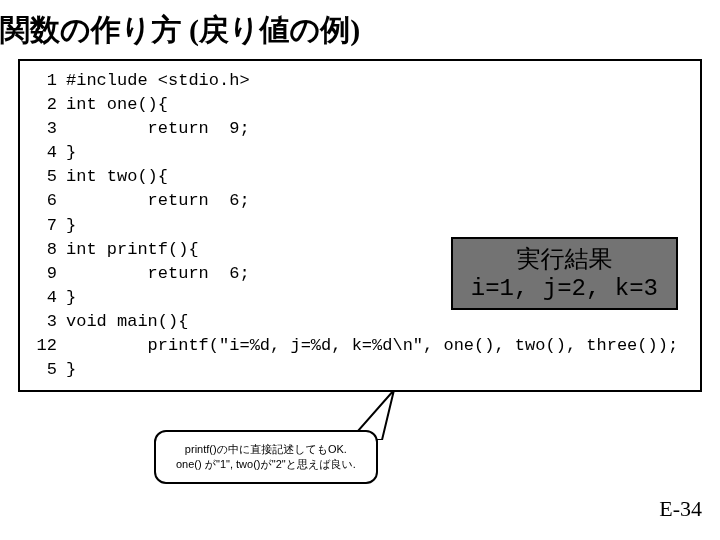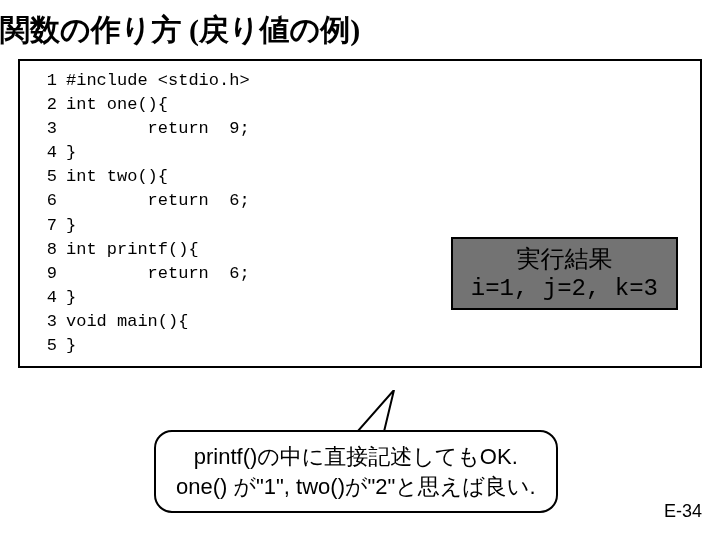--- a/index.html
+++ b/index.html
@@ -57,45 +57,45 @@
   .result-text {
     font-family: Liberation Mono, monospace;
     font-size: 24px;
     white-space: pre;
   }
   .callout {
     position: absolute;
     left: 154px;
     top: 430px;
     border: 2px solid #000;
-    border-radius: 18px;
+    border-radius: 12px;
     padding: 10px 20px;
     background: #fff;
-    font-size: 22px;
+    font-size: 11px;
     text-align: center;
     line-height: 1.35;
   }
   .callout-tail {
     position: absolute;
     left: 350px;
     top: 390px;
     width: 0;
     height: 0;
   }
   .callout-tail svg {
     position: absolute;
     top: 0;
     left: 0;
   }
   .page-num {
     position: absolute;
     right: 18px;
     bottom: 18px;
-    font-size: 18px;
-    font-family: Liberation Sans, sans-serif;
+    font-size: 22px;
+    font-family: Liberation Serif, serif;
   }
 </style>
 </head>
 <body>
 
 <div class="title">関数の作り方 (戻り値の例)</div>
 
 <div class="code-box">
   <table class="code-table">
     <tbody id="code-body">
@@ -137,20 +137,24 @@
         </tr>
         <tr>
           <td class="ln">4</td>
           <td class="code">}</td>
         </tr>
         <tr>
           <td class="ln">3</td>
           <td class="code">void main(){</td>
         </tr>
         <tr>
+          <td class="ln">12</td>
+          <td class="code">        printf("i=%d, j=%d, k=%d\n", one(), two(), three());</td>
+        </tr>
+        <tr>
           <td class="ln">5</td>
           <td class="code">}</td>
         </tr>
       </tbody>
   </table>
 
   <div class="result-box">
     <div class="result-title">実行結果</div>
     <div class="result-text">i=1, j=2, k=3</div>
   </div>

